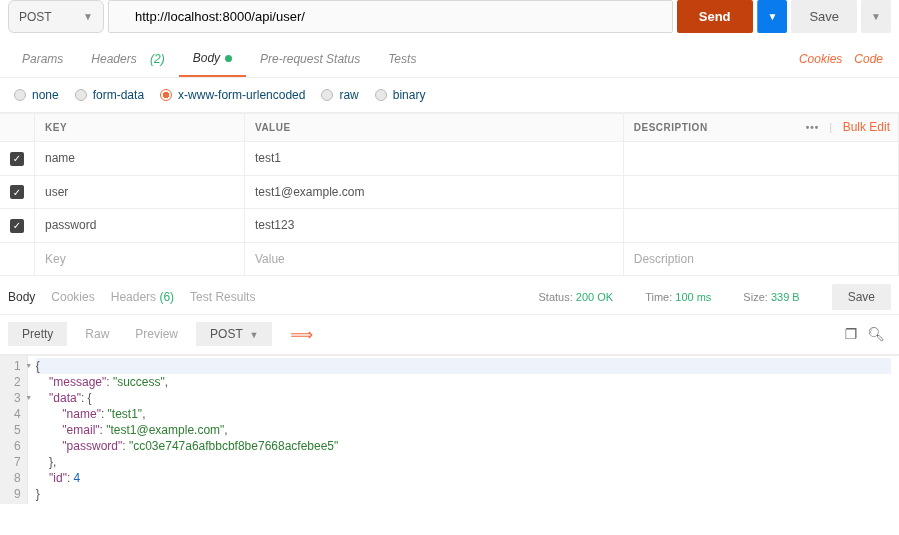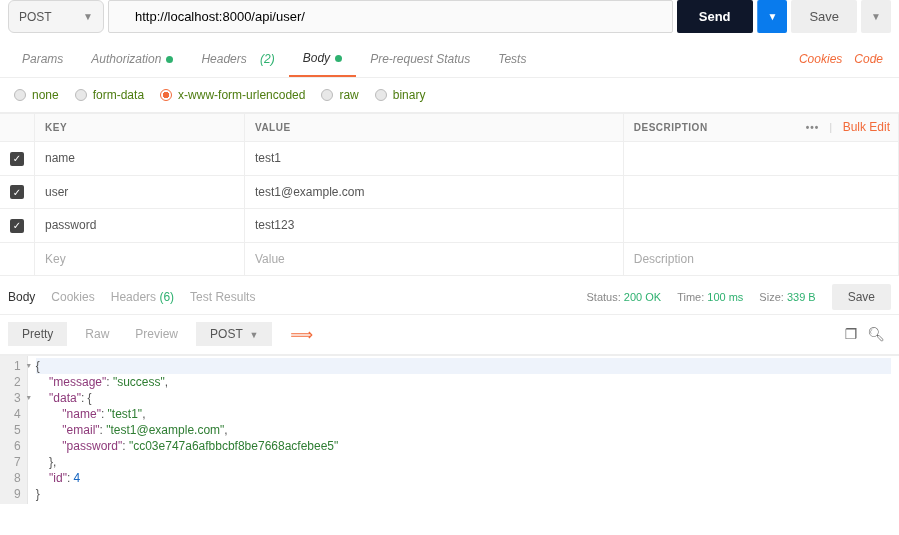--- a/index.html
+++ b/index.html
@@ -2,52 +2,52 @@
 <html><head>
 <meta charset="utf-8">
 <style>
 * { box-sizing: border-box; margin: 0; padding: 0; font-family: -apple-system, BlinkMacSystemFont, "Segoe UI", Helvetica, Arial, sans-serif; }
 body { font-size: 12px; color: #555; background: #fff; }
 
 .top-bar { display: flex; gap: 4px; padding: 0 8px 8px 8px; align-items: stretch; }
 .method-select { position: relative; width: 96px; border: 1px solid #d8d8d8; background: #f5f5f5; padding: 8px 10px; border-radius: 6px; display: flex; justify-content: space-between; align-items: center; }
 .method-select .caret { font-size: 10px; color: #888; }
 .url-input { flex: 1; border: 1px solid #d8d8d8; background: #fafafa; padding: 8px 26px; font-size: 13px; border-radius: 2px; }
-.btn-send { background: #0f172a; color: #fff; padding: 8px 22px; border: none; font-weight: 600; font-size: 13px; display: flex; align-items: center; border-radius: 2px; }
+.btn-send { background: #c2410c; color: #fff; padding: 8px 22px; border: none; font-weight: 600; font-size: 13px; display: flex; align-items: center; border-radius: 2px; }
 .btn-send-caret { background: #097bed; color: #fff; padding: 8px 10px; border: none; font-size: 10px; border-radius: 2px; border-left: 1px solid rgba(255,255,255,.25); }
 .btn-save { background: #eee; color: #555; padding: 8px 18px; border: none; font-size: 13px; border-radius: 2px; }
 .btn-save-caret { background: #eee; color: #888; padding: 8px 10px; border: none; font-size: 10px; border-radius: 2px; }
 
 .req-tabs { display: flex; align-items: center; padding: 0 8px; border-bottom: 1px solid #eee; font-style: italic; }
 .req-tab { padding: 10px 14px; color: #888; cursor: pointer; display: flex; align-items: center; gap: 5px; font-size: 12px; }
 .req-tab.active { color: #333; border-bottom: 2px solid #f26b3a; }
 .dot-green { width: 7px; height: 7px; background: #2fb170; border-radius: 50%; }
 .count { color: #2fb170; }
 .req-tabs-right { margin-left: auto; display: flex; gap: 12px; padding-right: 8px; }
 .link-orange { color: #f26b3a; cursor: pointer; }
 
 .body-types { display: flex; gap: 16px; padding: 10px 14px; align-items: center; border-bottom: 1px solid #eee; }
-.radio-item { display: flex; align-items: center; gap: 6px; color: #4d7c0f; cursor: pointer; }
+.radio-item { display: flex; align-items: center; gap: 6px; color: #0c4a6e; cursor: pointer; }
 .radio-dot { width: 12px; height: 12px; border-radius: 50%; border: 1px solid #bbb; background: #e8e8e8; }
 .radio-dot.selected { border: 1px solid #f26b3a; background: radial-gradient(circle, #f26b3a 0 45%, #fff 50% 100%); }
 
 .kv-table { width: 100%; border-collapse: collapse; }
 .kv-table th { text-align: left; padding: 8px 10px; font-size: 10px; color: #777; font-weight: 600; letter-spacing: .5px; border: 1px solid #eee; background: #fafafa; }
 .kv-table th.check-col, .kv-table td.check-col { width: 32px; text-align: center; border-left: none; }
 .kv-table th.desc-col { position: relative; }
 .kv-table td { padding: 9px 10px; border: 1px solid #eee; color: #555; font-size: 12px; }
 .kv-table td.placeholder { color: #aaa; }
 .checkbox { width: 14px; height: 14px; background: #444; border-radius: 2px; display: inline-flex; align-items: center; justify-content: center; color: #fff; font-size: 10px; }
 .desc-actions { position: absolute; right: 8px; top: 6px; display: flex; gap: 10px; align-items: center; }
 .dots { color: #888; letter-spacing: 1px; cursor: pointer; }
 
 .resp-bar { display: flex; align-items: center; padding: 8px 8px 4px 8px; gap: 16px; }
 .resp-tab { color: #aaa; padding: 4px 0; cursor: pointer; }
 .resp-tab.active { color: #333; }
-.resp-info { margin-left: auto; display: flex; gap: 16px; align-items: center; color: #888; font-size: 11px; }
+.resp-info { margin-left: auto; display: flex; gap: 32px; align-items: center; color: #888; font-size: 11px; }
 .val-green { color: #2fb170; }
 .btn-grey { background: #eee; border: none; padding: 6px 16px; border-radius: 2px; color: #555; font-size: 12px; cursor: pointer; }
 
 .view-bar { display: flex; align-items: center; padding: 6px 8px; gap: 10px; border-top: 1px solid #eee; border-bottom: 1px solid #eee; }
 .view-btn { background: #eee; padding: 5px 14px; border-radius: 0; color: #555; cursor: pointer; font-size: 12px; }
 .view-plain { color: #aaa; padding: 5px 8px; cursor: pointer; }
 .wrap-icon { color: #f26b3a; padding: 4px 8px; font-size: 16px; }
 .view-right { margin-left: auto; display: flex; gap: 10px; color: #666; font-size: 14px; padding-right: 6px; }
 
 .code-area { display: flex; font-family: Menlo, Consolas, monospace; font-size: 12px; border-top: 1px solid #eee; }
@@ -74,24 +74,20 @@
       <span>Send</span>
     </button>
   <button class="btn-send-caret">▼</button>
   <button class="btn-save">Save</button>
   <button class="btn-save-caret">▼</button>
 </div>
 
 <div class="req-tabs">
   <div class="req-tab">Params</div>
   <div class="req-tab">
-    <span>Authorization</span>
-      <span class="dot-green"></span>
-  </div>
-  <div class="req-tab">
     <span>Headers</span>&nbsp;<span class="count">(2)</span>
   </div>
   <div class="req-tab active">
     <span>Body</span>
       <span class="dot-green"></span>
   </div>
   <div class="req-tab">Pre-request Status</div>
   <div class="req-tab">Tests</div>
   <div class="req-tabs-right">
     <span class="link-orange">Cookies</span>

